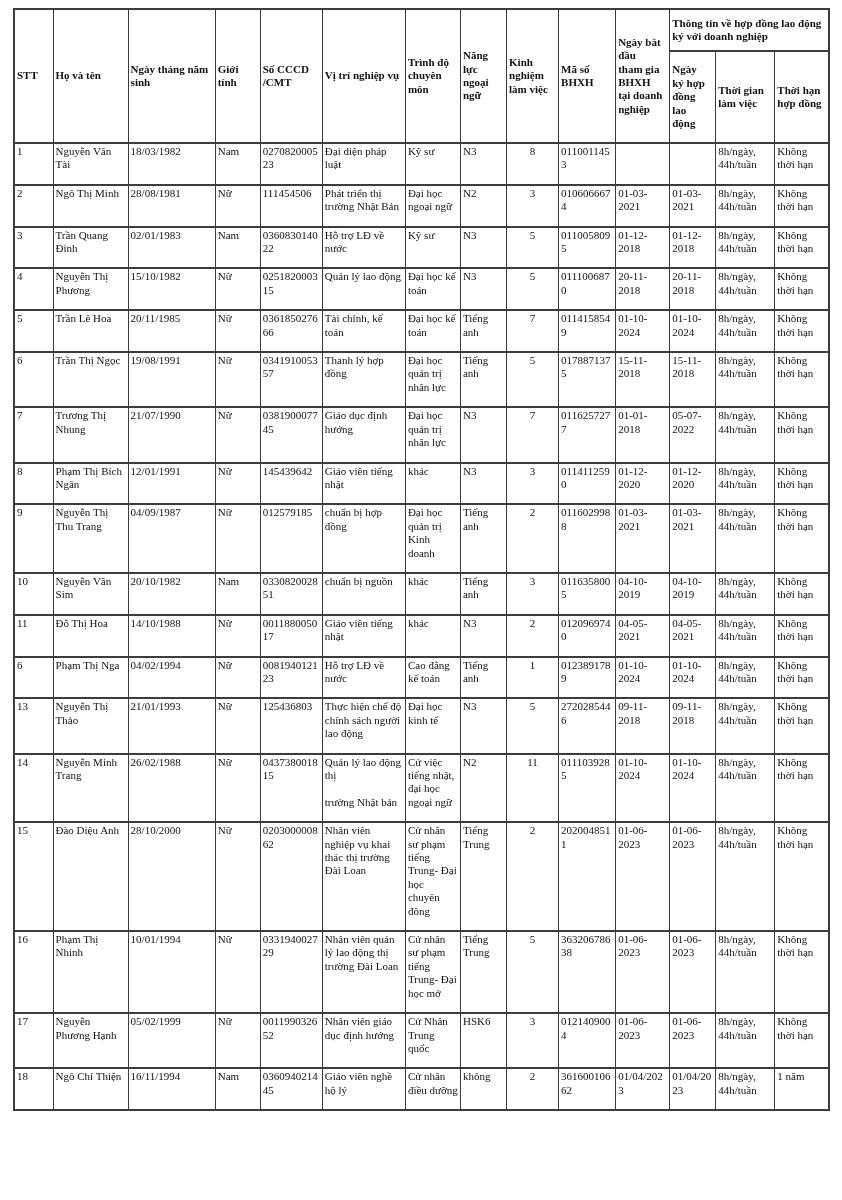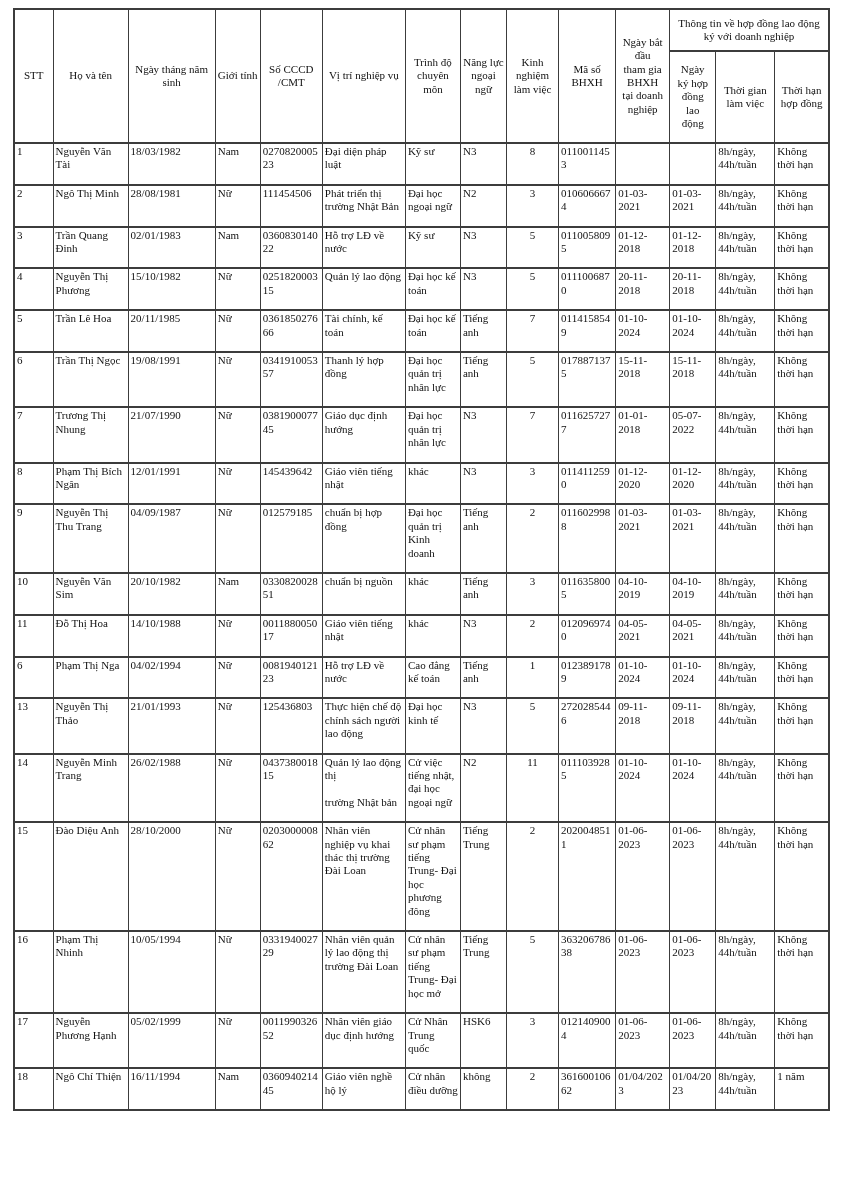--- a/index.html
+++ b/index.html
@@ -19,22 +19,22 @@
     border:1px solid #3c3c3c;
     border-top-width:2px;
     border-bottom-width:2px;
     font-size:11px;
     line-height:1.22;
     white-space:pre-line;
     overflow-wrap:break-word;
     word-wrap:break-word;
   }
   th{
-    font-weight:normal;
-    text-align:center;
+    font-weight:bold;
+    text-align:left;
     vertical-align:middle;
     padding:1px 2px;
   }
   td{
     vertical-align:top;
     text-align:left;
     padding:1px 2px 12px 2px;
   }
   tr.hrow1 th.group{height:38px;}
   tr.hrow2 th{height:88px;}
@@ -323,33 +323,33 @@
           <td class="c12">8h/ngày, 44h/tuần</td>
           <td class="c13">Không thời hạn</td>
         </tr>
         <tr>
           <td class="c0">15</td>
           <td class="c1">Đào Diệu Anh</td>
           <td class="c2">28/10/2000</td>
           <td class="c3">Nữ</td>
           <td class="c4">020300000862</td>
           <td class="c5">Nhân viên nghiệp vụ khai thác thị trường Đài Loan</td>
-          <td class="c6">Cử nhân sư phạm tiếng Trung- Đại học phương đông</td>
+          <td class="c6">Cử nhân sư phạm tiếng Trung- Đại học chuyên đông</td>
           <td class="c7">Tiếng Trung</td>
           <td class="c8">2</td>
           <td class="c9">2020048511</td>
           <td class="c10">01-06-2023</td>
           <td class="c11">01-06-2023</td>
           <td class="c12">8h/ngày, 44h/tuần</td>
           <td class="c13">Không thời hạn</td>
         </tr>
         <tr>
           <td class="c0">16</td>
           <td class="c1">Phạm Thị Nhinh</td>
-          <td class="c2">10/05/1994</td>
+          <td class="c2">10/01/1994</td>
           <td class="c3">Nữ</td>
           <td class="c4">033194002729</td>
           <td class="c5">Nhân viên quản lý lao động thị trường Đài Loan</td>
           <td class="c6">Cử nhân sư phạm tiếng Trung- Đại học mở</td>
           <td class="c7">Tiếng Trung</td>
           <td class="c8">5</td>
           <td class="c9">36320678638</td>
           <td class="c10">01-06-2023</td>
           <td class="c11">01-06-2023</td>
           <td class="c12">8h/ngày, 44h/tuần</td>

